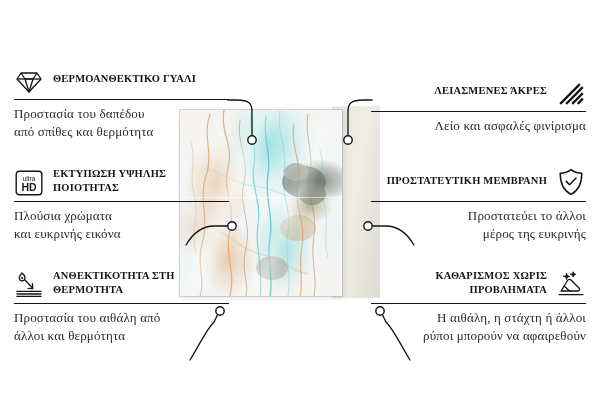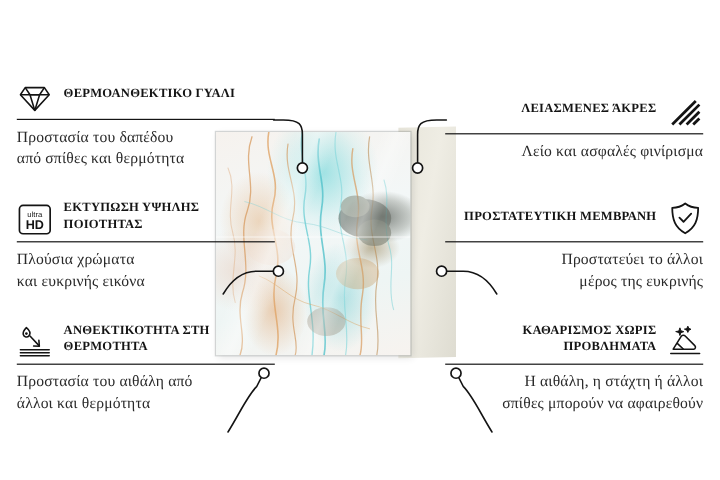--- a/index.html
+++ b/index.html
@@ -224,17 +224,17 @@
           <path d="M2 23.6 H26"></path>
           <path d="M8.8 4.6 L9.6 2.2 L10.4 4.6 L12.8 5.4 L10.4 6.2 L9.6 8.6 L8.8 6.2 L6.4 5.4 Z" fill="#141414" stroke-width=".8"></path>
           <path d="M15.4 2.6 L16.2 0.8 L17 2.6 L18.8 3.4 L17 4.2 L16.2 6 L15.4 4.2 L13.6 3.4 Z" fill="#141414" stroke-width=".8"></path>
         </svg>
       </span>
       <span class="title">ΚΑΘΑΡΙΣΜΟΣ ΧΩΡΙΣ ΠΡΟΒΛΗΜΑΤΑ</span>
     </div>
     <div class="rule"></div>
     <div class="desc">
       <div>Η αιθάλη, η στάχτη ή άλλοι</div>
-      <div>σπίθες μπορούν να αφαιρεθούν</div>
+      <div>ρύποι μπορούν να αφαιρεθούν</div>
     </div>
   </div>
 
 </div>
 
 </body></html>

